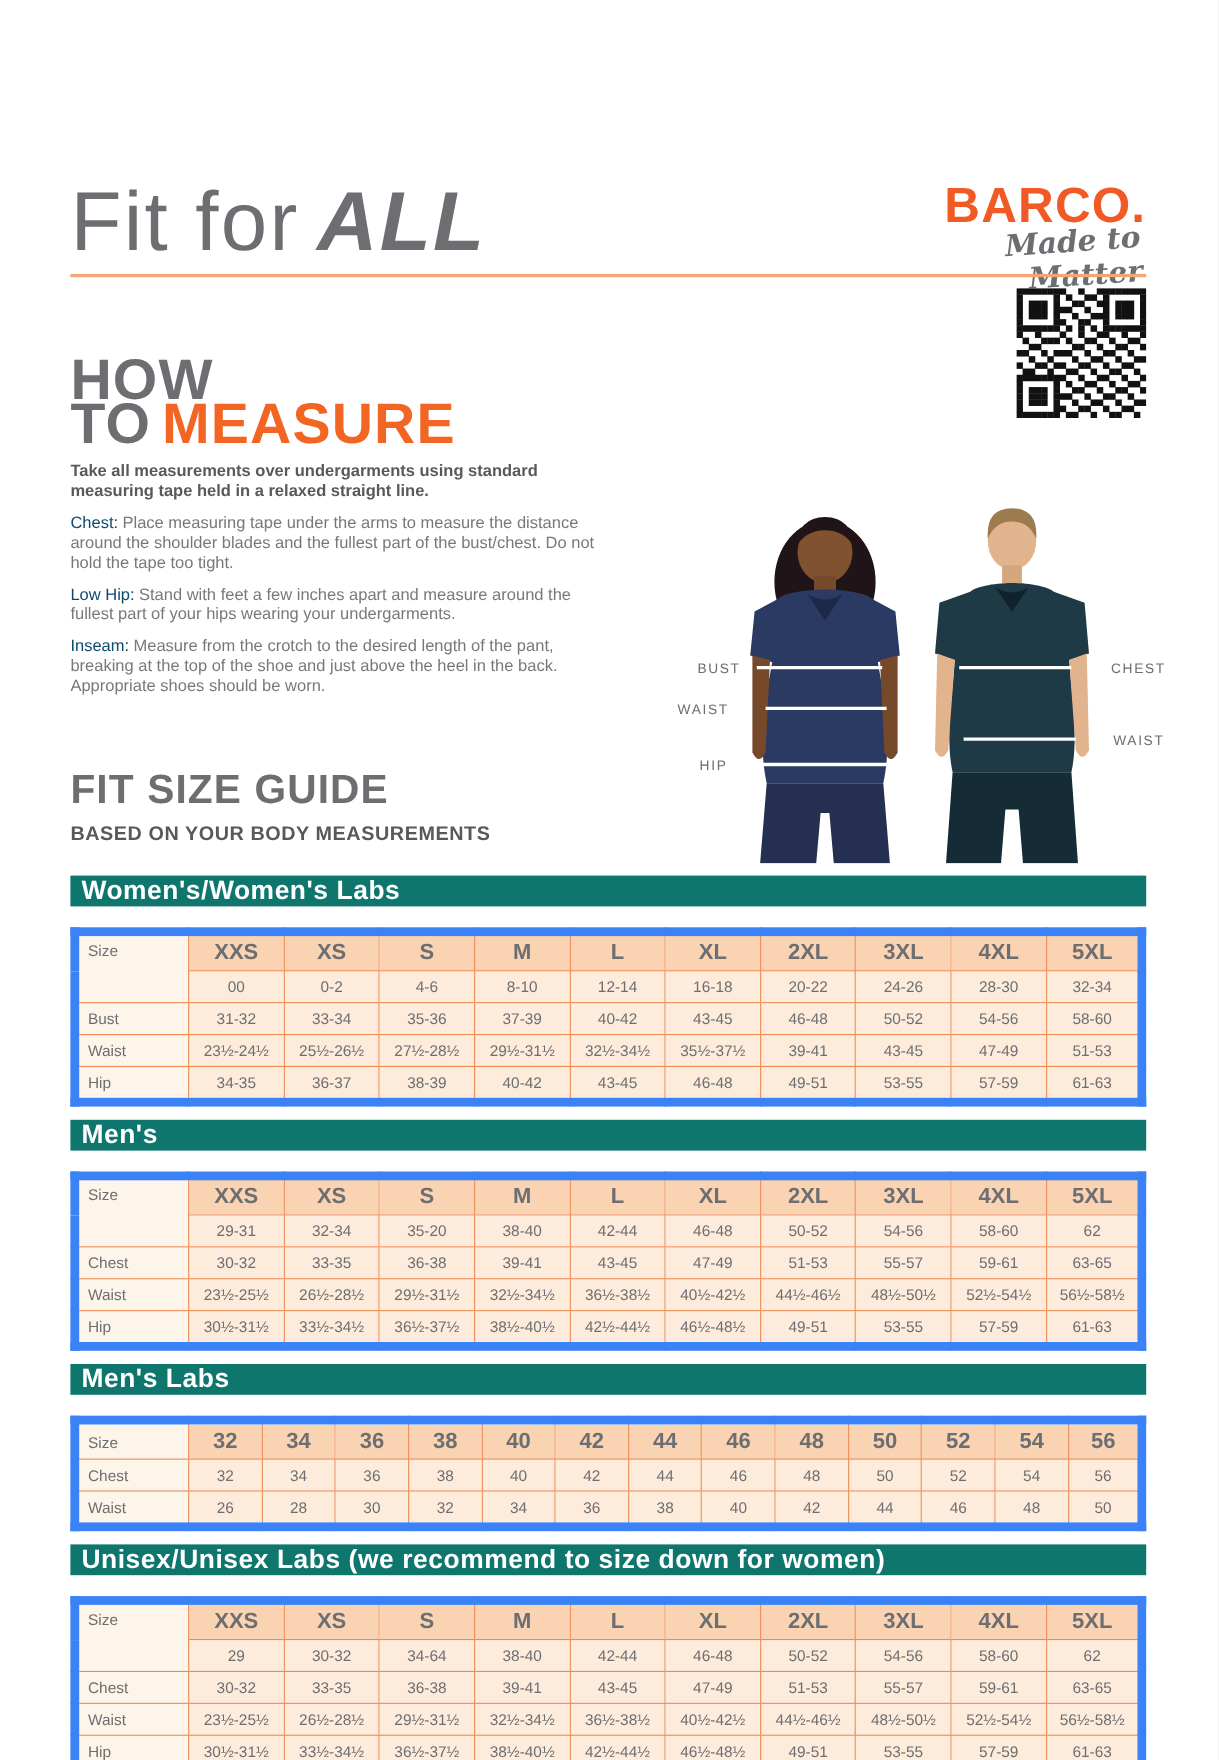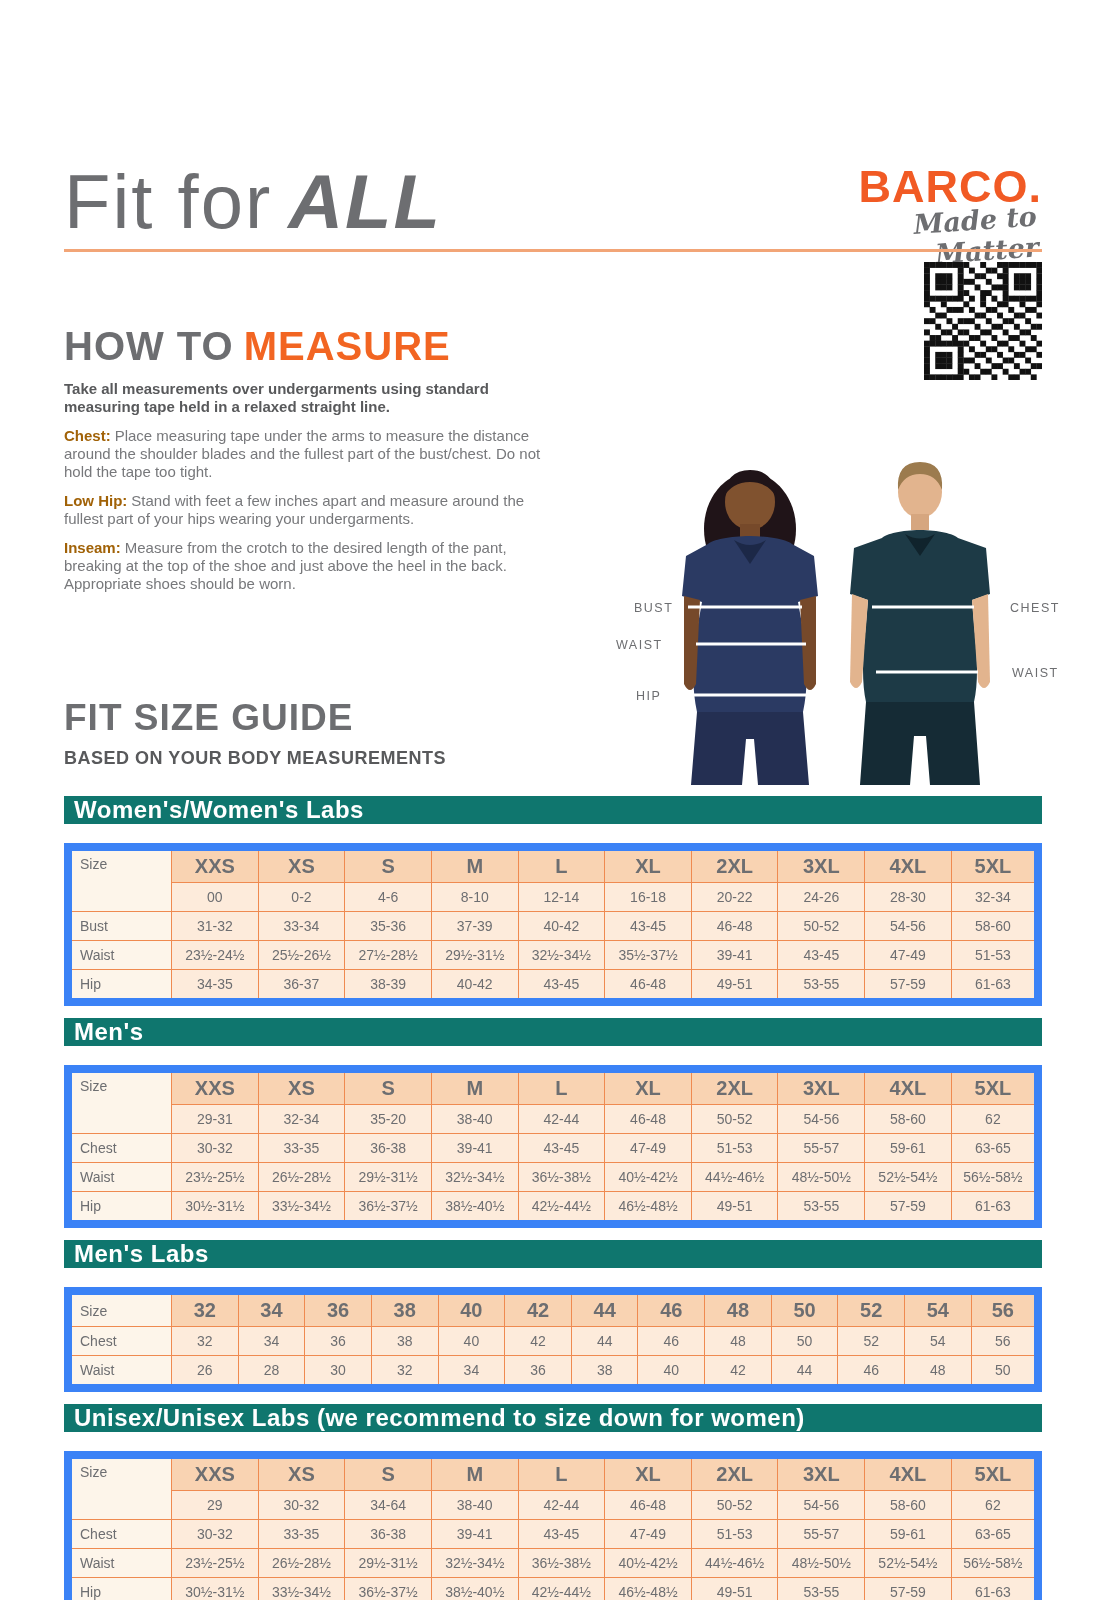--- a/index.html
+++ b/index.html
@@ -13,26 +13,26 @@
   .title .reg{font-weight:500;margin-right:16px;}
   .title .bold{font-weight:800;font-style:italic;}
   .rule{position:absolute;left:64px;top:249px;width:978px;height:3px;background:#f2a577;}
   .brand{position:absolute;left:820px;top:166px;width:222px;text-align:right;}
   .brand .logo{font-size:45px;font-weight:800;color:#f15a24;letter-spacing:1px;line-height:42px;}
   .brand .tagline{display:inline-block;font-family:"DejaVu Serif", serif;font-style:italic;font-weight:700;
     font-size:27px;color:#6d6e71;transform:rotate(-4deg);margin-top:0px;margin-right:4px;}
   .qr{position:absolute;left:924px;top:262px;width:118px;height:118px;}
   
   .htm{position:absolute;left:64px;top:326px;width:486px;}
-  .htm h2{margin:0;font-size:40px;line-height:40px;letter-spacing:1px;font-weight:800;}
+  .htm h2{margin:0;font-size:52px;line-height:40px;letter-spacing:1px;font-weight:800;}
   .htm h2 .gray{color:#6d6e71;margin-right:10px;}
   .htm h2 .orange{color:#f26522;}
   .htm .intro{margin-top:14px;font-size:15px;line-height:18px;font-weight:700;color:#58595b;}
   .htm .item{margin-top:11px;font-size:15px;line-height:18px;color:#77787b;}
-  .htm .item .lead{color:#a16207;font-weight:700;margin-right:4px;}
+  .htm .item .lead{color:#0c4a6e;font-weight:400;margin-right:4px;}
   
   .models{position:absolute;left:600px;top:444px;width:508px;height:341px;overflow:hidden;}
   
   .fsg-h{position:absolute;left:64px;top:697px;font-size:37px;font-weight:800;color:#6d6e71;letter-spacing:1px;}
   .fsg-sub{position:absolute;left:64px;top:748px;font-size:18px;font-weight:700;color:#58595b;letter-spacing:.5px;}
   .tables{position:absolute;left:64px;top:784px;width:978px;}
   .band{background:#0f766e;color:#fff;font-weight:700;font-size:24px;line-height:22px;
     padding:3px 0 3px 10px;letter-spacing:.5px;margin-top:12px;}
   table.sizetbl{border-collapse:collapse;width:100%;table-layout:fixed;border:8px solid #3b82f6;margin-top:19px;}
   table.sizetbl td{border:1px solid #ef8a50;font-size:14px;color:#6d6e71;text-align:center;

